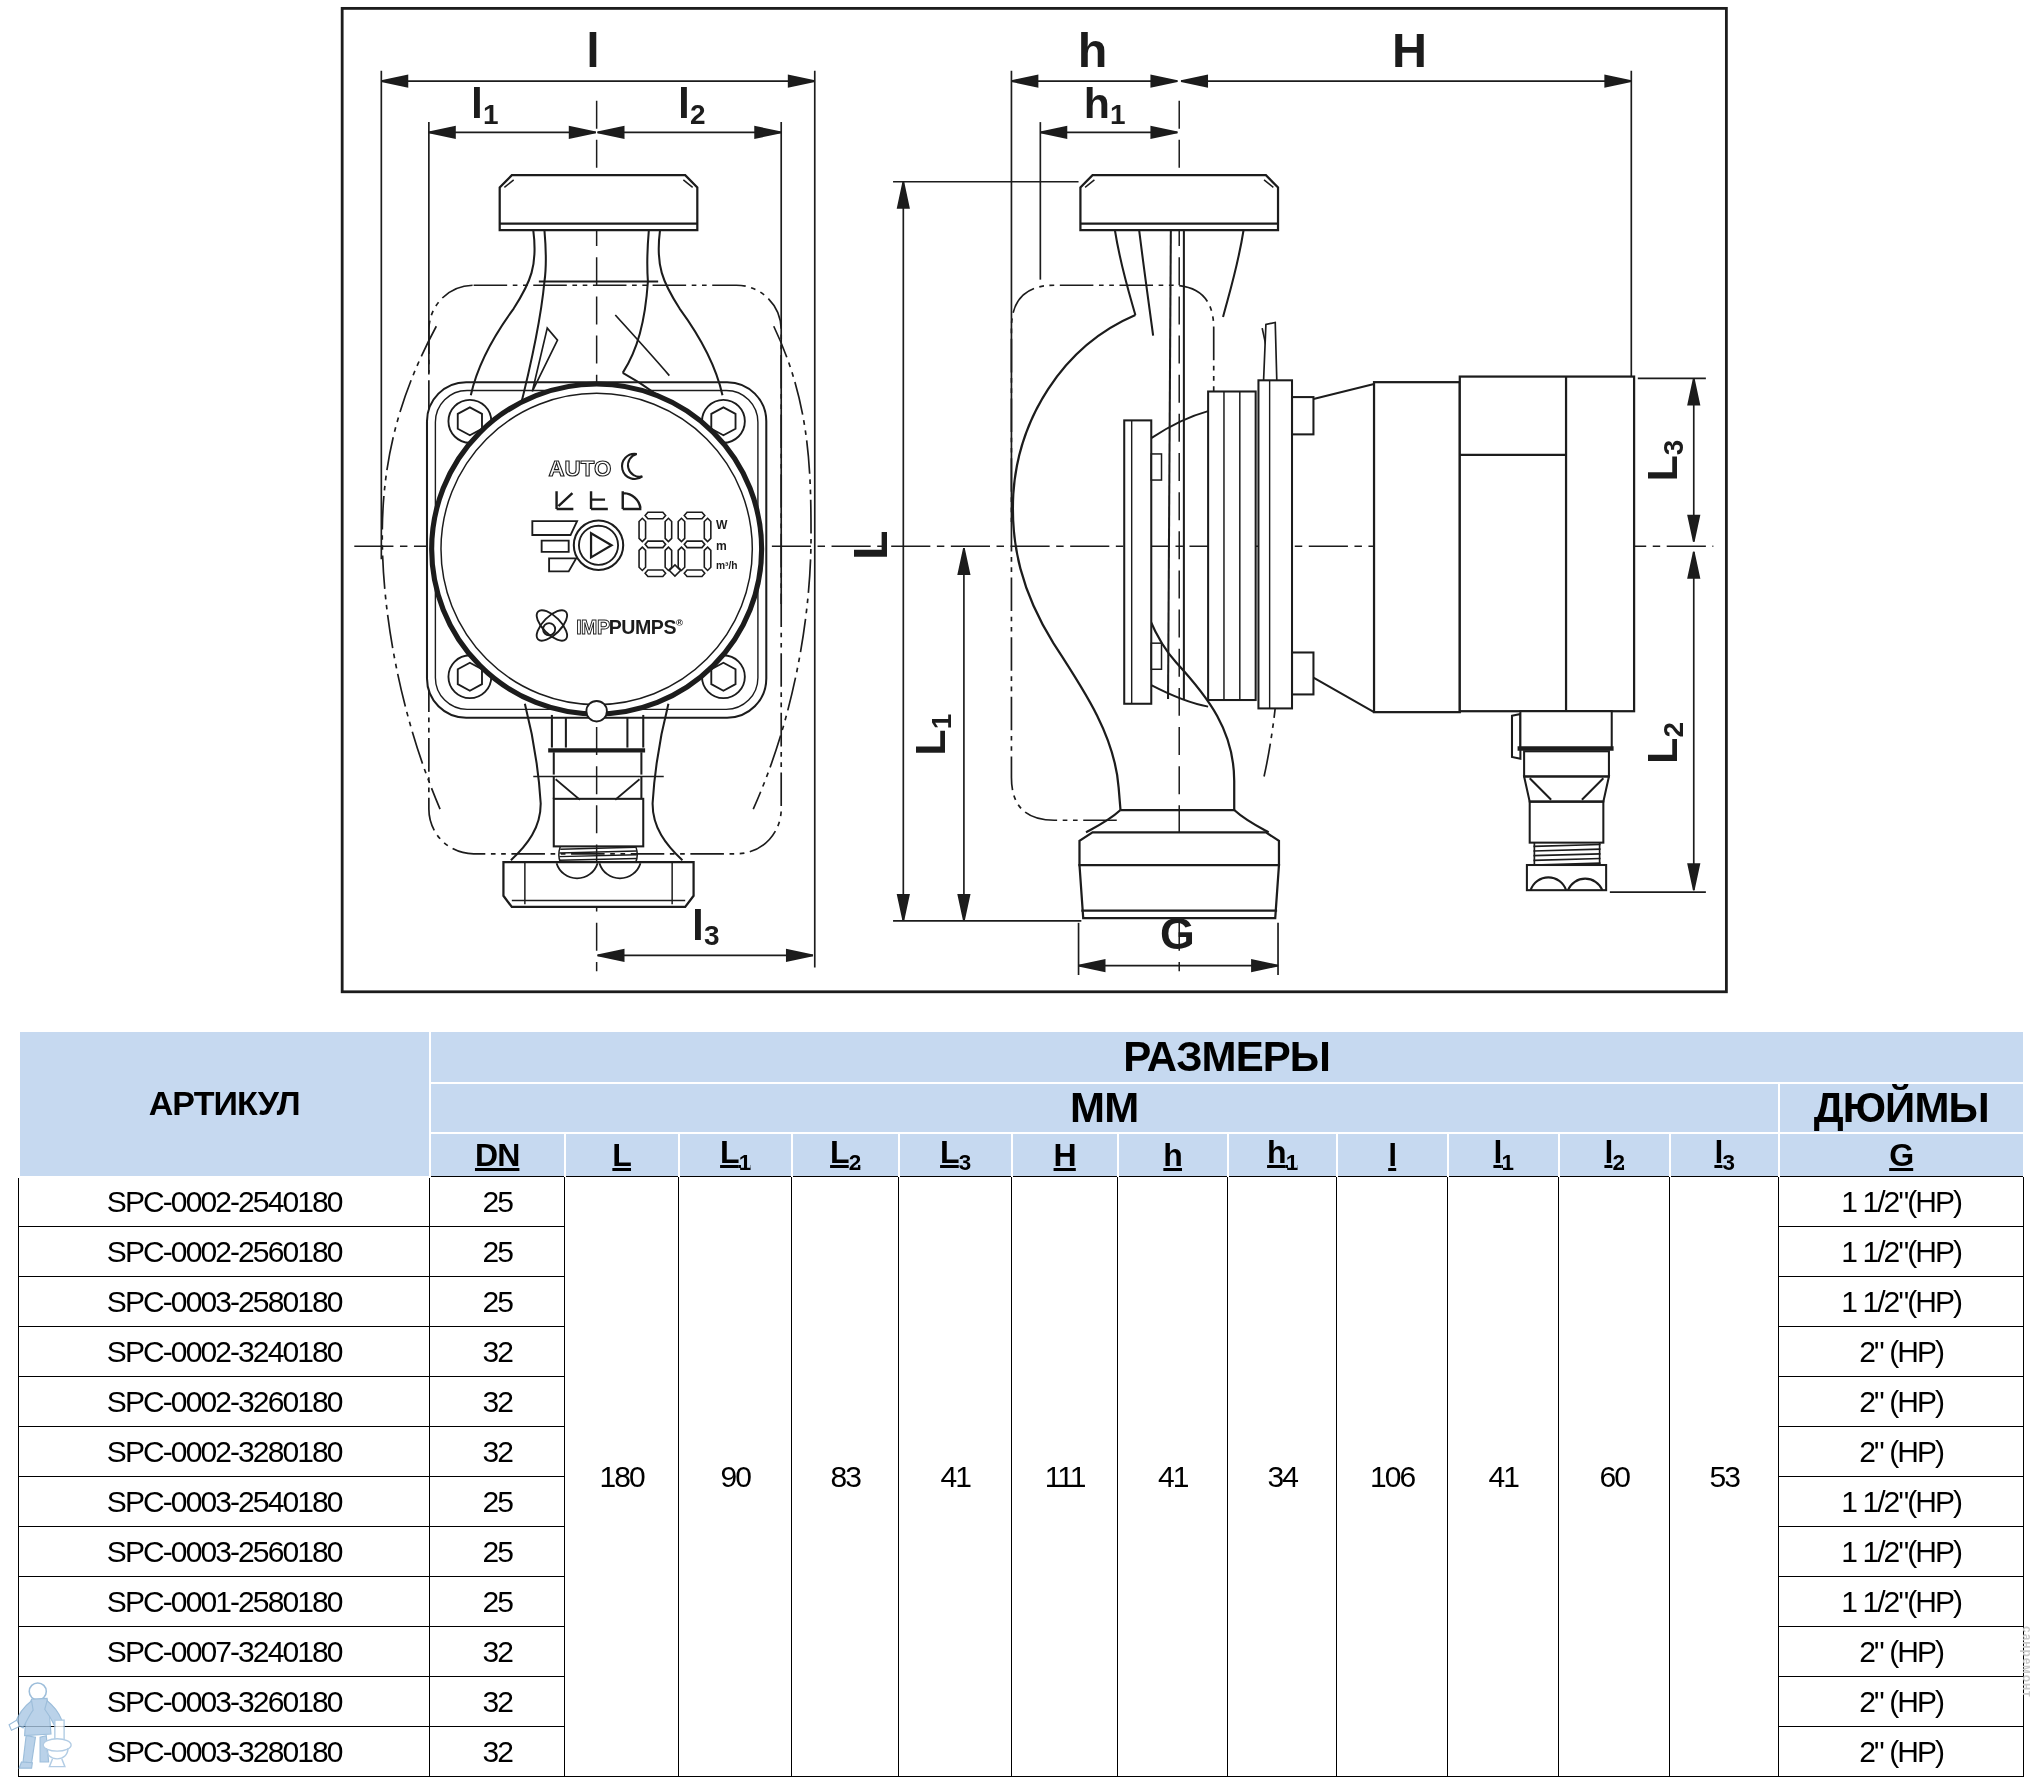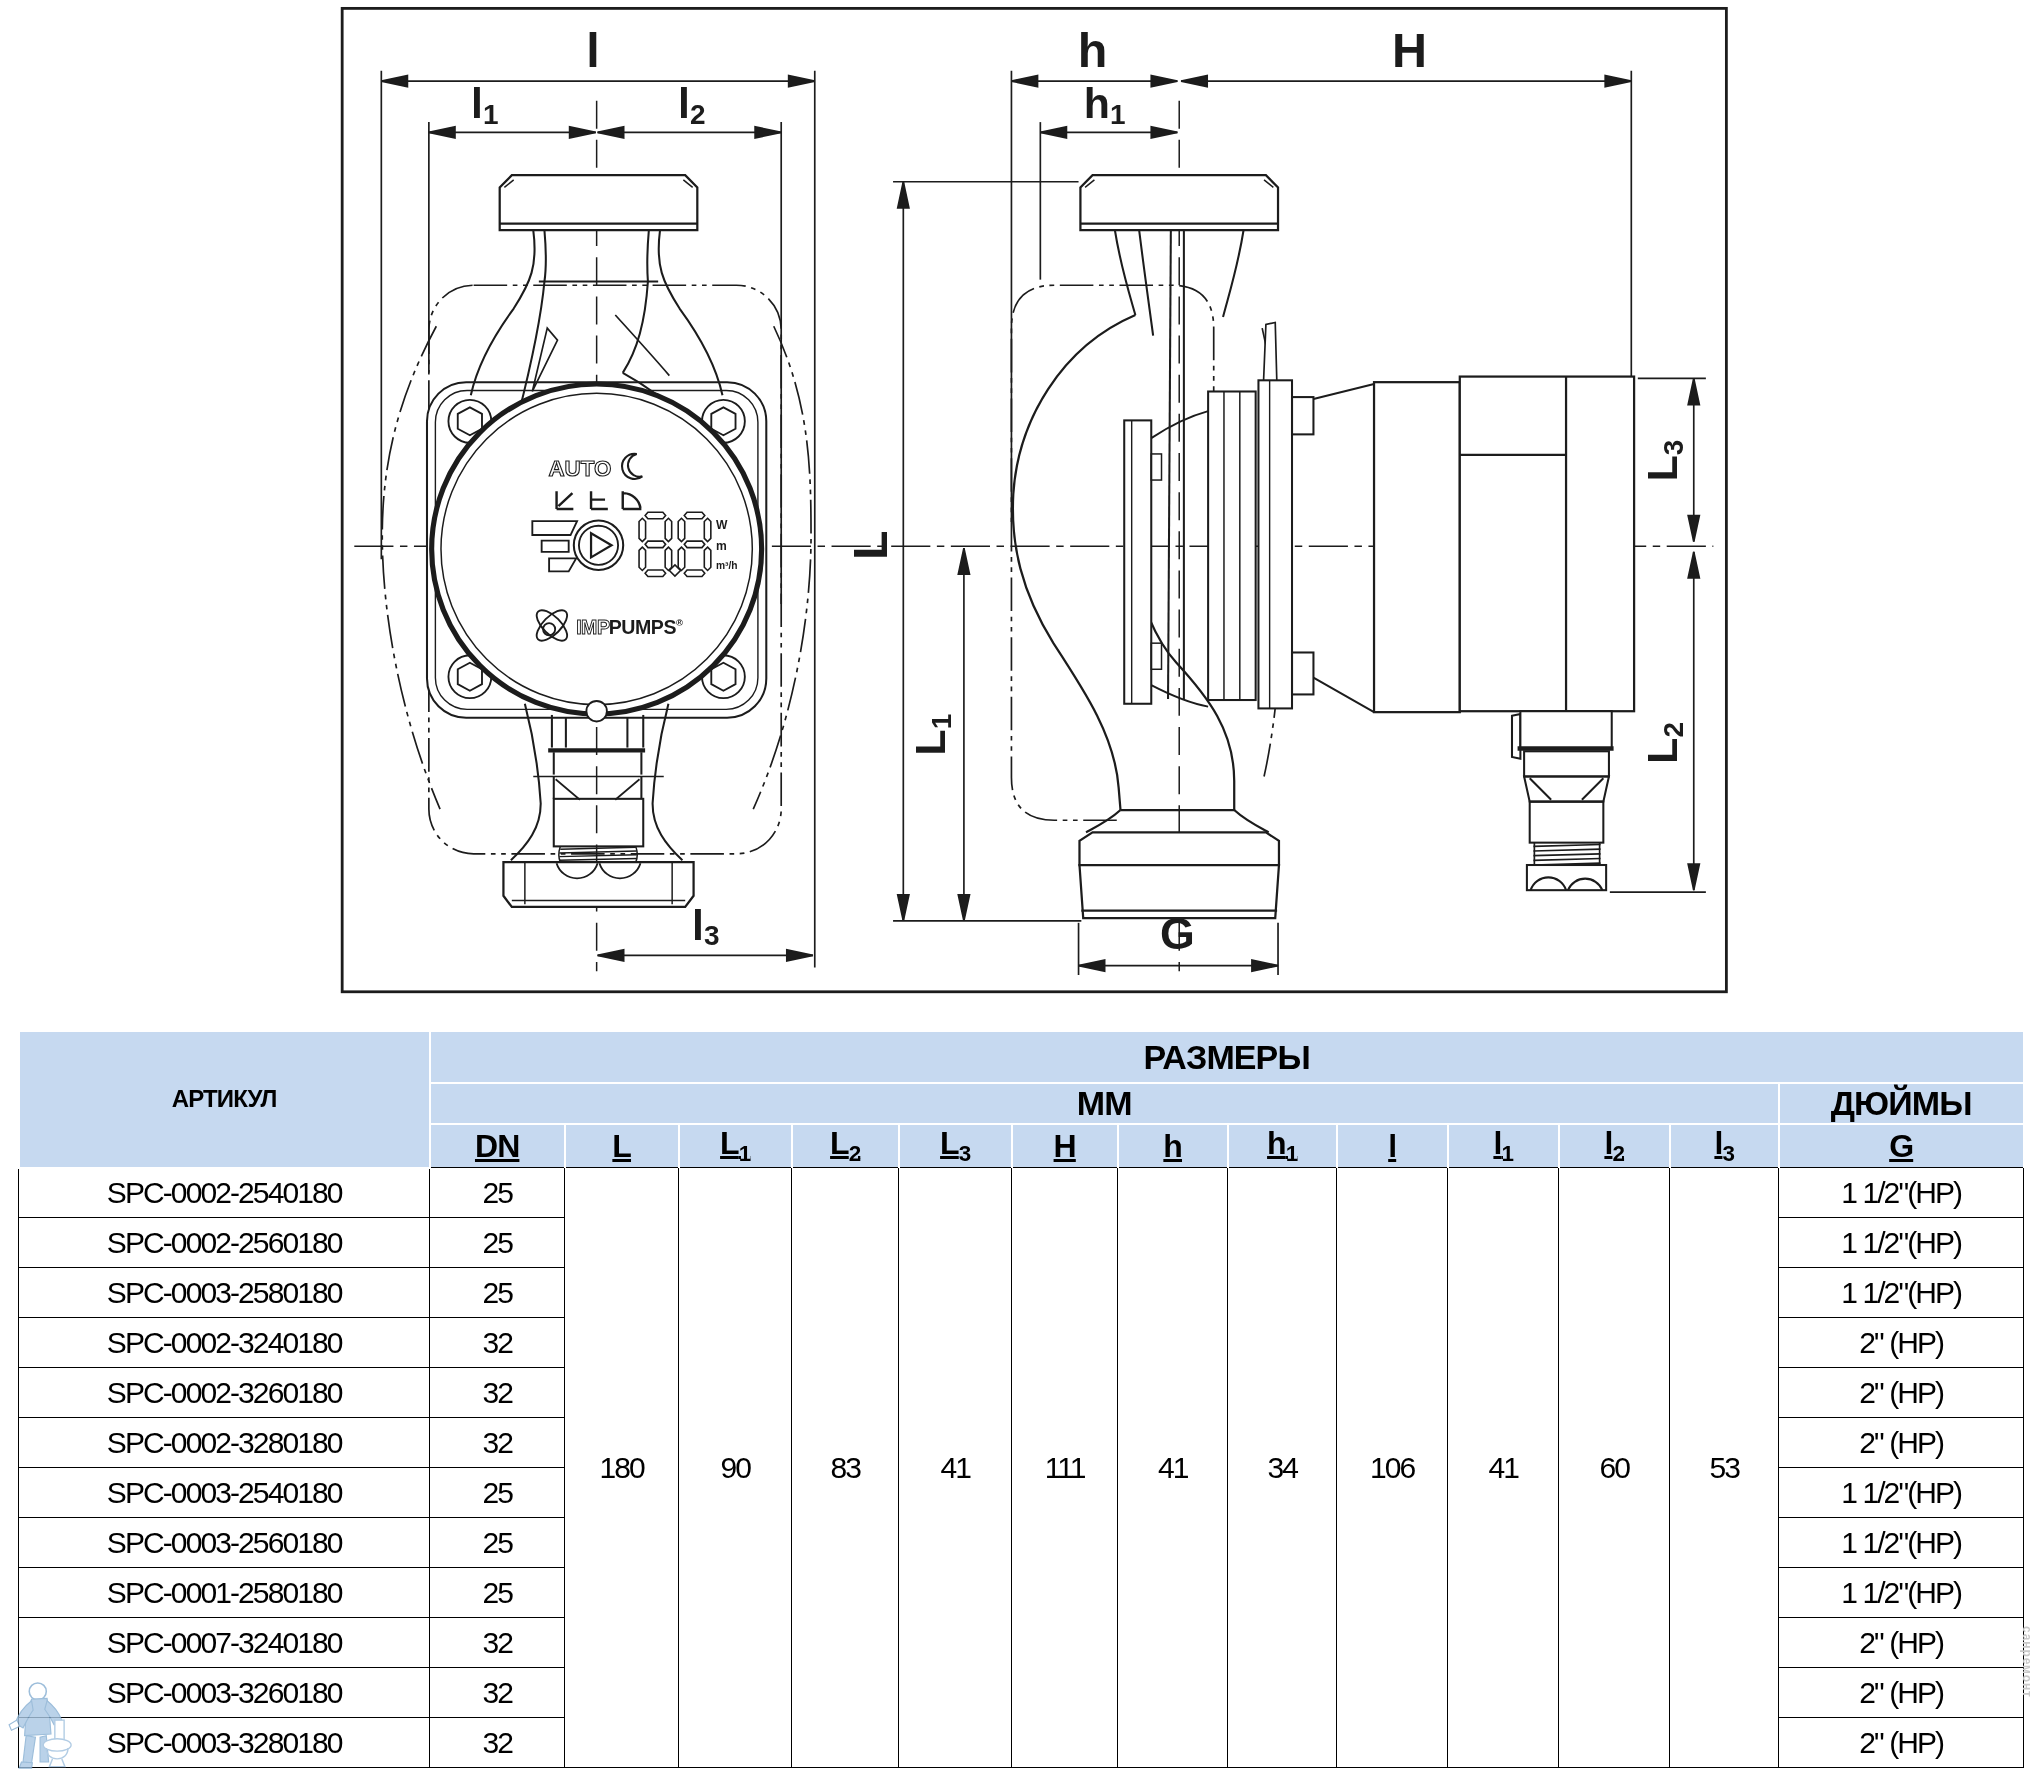--- a/index.html
+++ b/index.html
@@ -1,20 +1,20 @@
 <!DOCTYPE html>
 <html style="font-size:15px"><head>
 <meta charset="utf-8">
 <style>
   html,body{margin:0;padding:0;background:#ffffff;}
   body{width:2035px;height:1786px;position:relative;font-family:"Liberation Sans", sans-serif;}
   #draw{position:absolute;left:0;top:0;}
   .tbl{position:absolute;left:17.7px;top:1030px;border-collapse:collapse;table-layout:fixed;}
   .tbl td{padding:0;text-align:center;vertical-align:middle;overflow:hidden;white-space:nowrap;}
-  .hd td{background:#c6d9f0;border:2.8px solid #ffffff;font-weight:bold;font-size:34px;color:#000;letter-spacing:-0.9px;}
+  .hd td{background:#c6d9f0;border:2.8px solid #ffffff;font-weight:bold;font-size:42px;color:#000;letter-spacing:-0.9px;}
   .hd3 td{font-size:32px;}
   .bd td{border:1.9px solid #000000;font-size:30px;letter-spacing:-1.9px;color:#000;}
   .hd td.db{border-bottom:1.9px solid #000;text-decoration:underline;}
   sub{font-size:22.4px;}
   .artw{position:absolute;left:5.6px;top:1675px;}
 </style>
 </head>
 <body>
 
 <svg id="draw" width="2035" height="1030" viewBox="0 0 2183 1105" fill="none" stroke="#1c1c1c" stroke-width="2">
@@ -378,21 +378,21 @@
     <col style="width:109px">
       <col style="width:111px">
       <col style="width:111px">
       <col style="width:111px">
     <col style="width:109px">
       <col style="width:245px">
   </colgroup>
 
   <tbody>
       <tr class="hd" style="height:52px">
-    <td rowspan="3" style="font-size:24px">АРТИКУЛ</td>
+    <td rowspan="3" style="font-size:34px">АРТИКУЛ</td>
     <td colspan="13">РАЗМЕРЫ</td>
   </tr>
 
   <tr class="hd" style="height:38px">
     <td colspan="12">ММ</td>
     <td>ДЮЙМЫ</td>
   </tr>
 
   <tr class="hd hd3" style="height:39px">
     <td class="db">DN</td>

